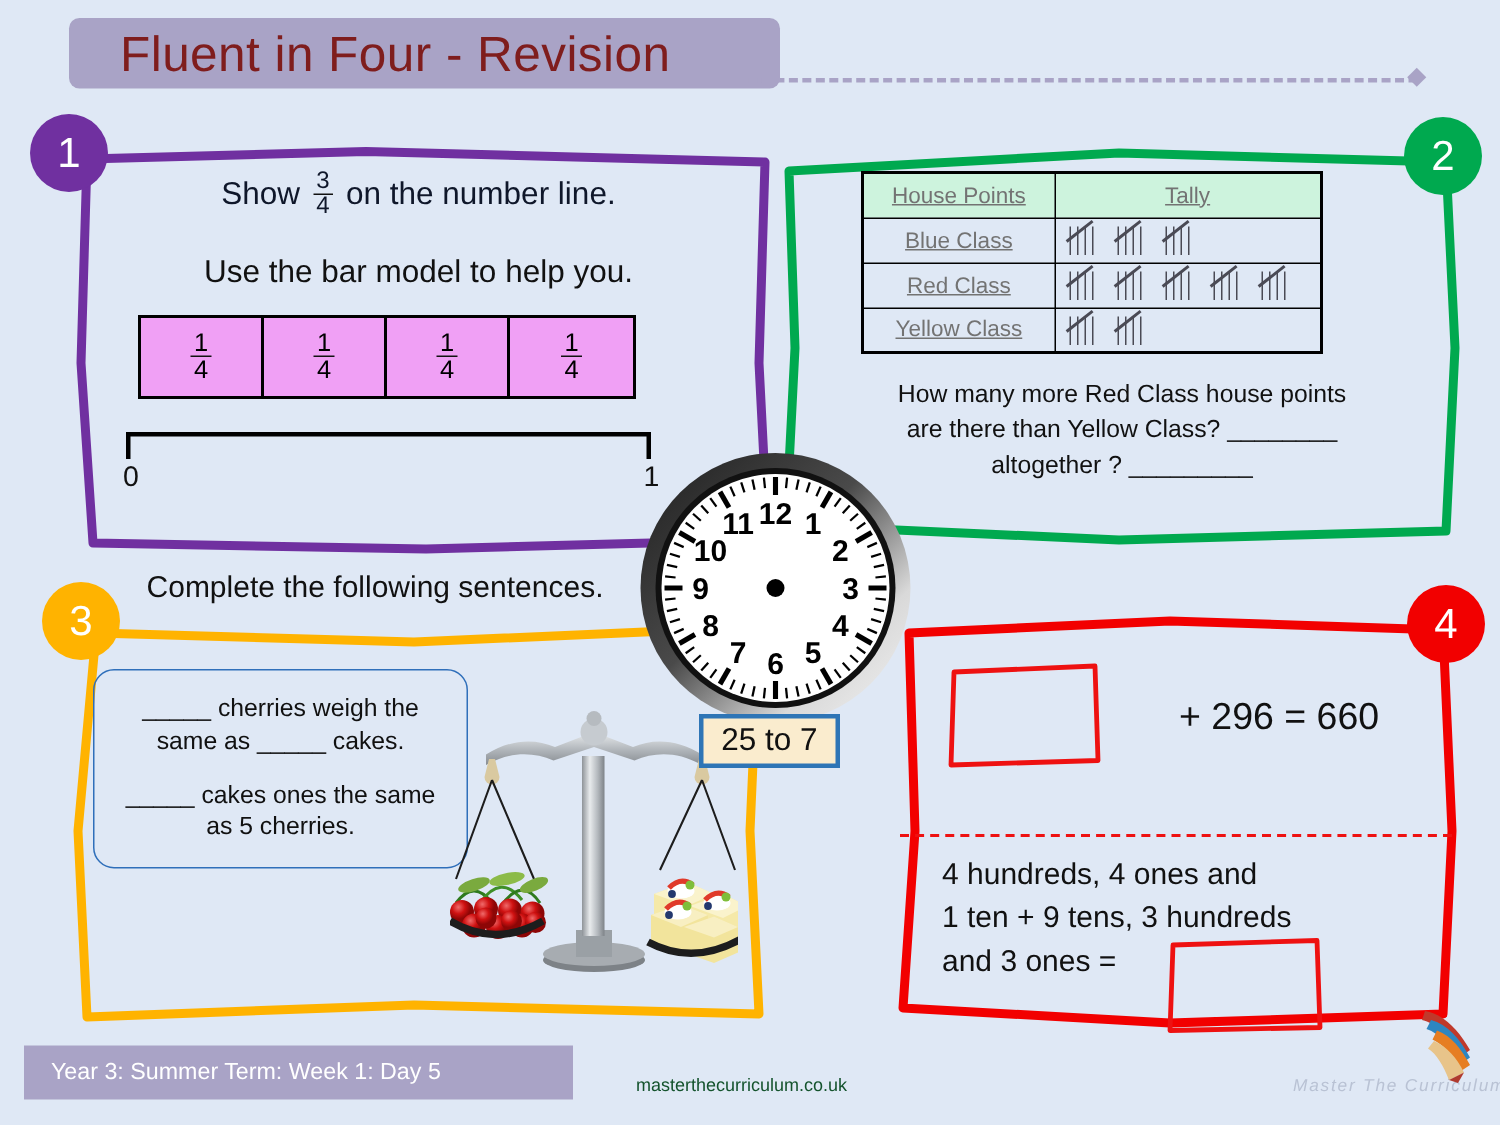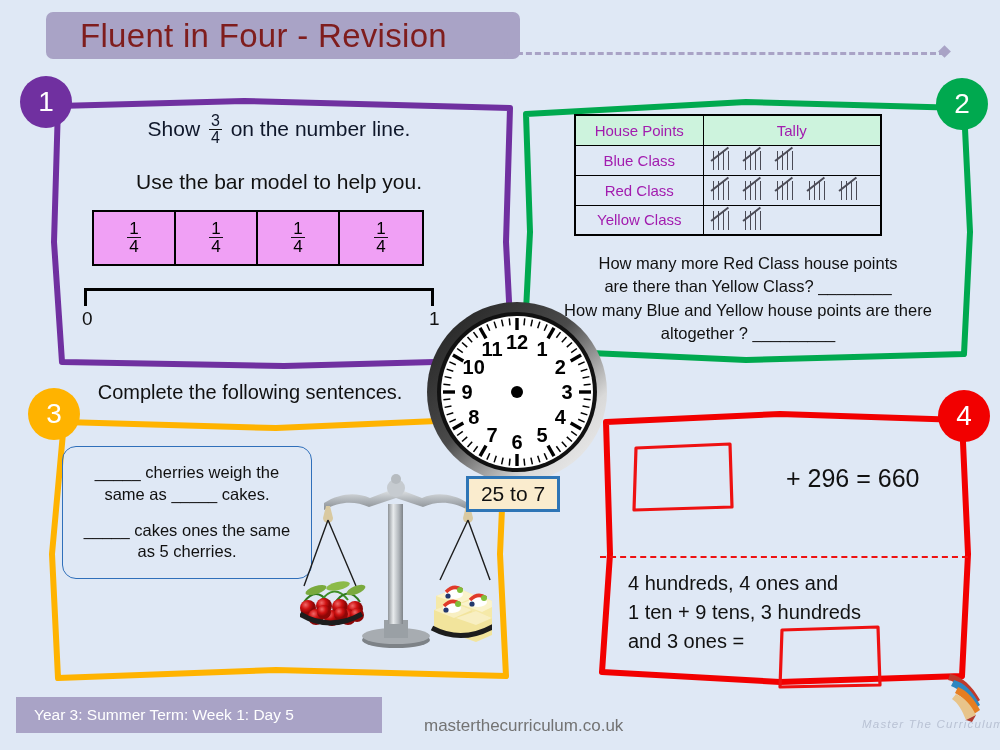--- a/index.html
+++ b/index.html
@@ -105,22 +105,23 @@
   #p2 { left: 516px; top: 92px; width: 464px; height: 272px; }
   .tally-table {
     position: absolute; left: 58px; top: 22px;
     border-collapse: collapse;
     border: 2px solid #000;
   }
   .tally-table th, .tally-table td {
     border: 1.6px solid #000;
     font-weight: 400;
     font-size: 15px;
-    color: #a21caf;
+    color: #737373;
     height: 30px;
+    text-decoration: underline;
   }
   .tally-table th { background: #cdf3dd; }
   .tally-table th.c1, .tally-table td.c1 { width: 128px; text-align: center; }
   .tally-table th.c2, .tally-table td.c2 { width: 178px; text-align: center; }
   .tally-table td.c2 { text-align: left; padding-left: 7px; }
   .tgroup { display: inline-block; position: relative; width: 32px; height: 22px; vertical-align: middle; }
   .tgroup i {
     position: absolute; top: 2px; width: 1.8px; height: 19px;
     background: #4a4a55; display: block;
   }
@@ -192,21 +193,21 @@
   
   .footer-bar {
     position: absolute; left: 16px; top: 697px;
     width: 366px; height: 36px;
     background: #a9a3c6;
     display: flex; align-items: center; padding-left: 18px;
   }
   .footer-text { color: #fff; font-size: 15.5px; white-space: nowrap; }
   .site-url {
     position: absolute; left: 424px; top: 716px;
-    font-size: 17px; color: #737373;
+    font-size: 12px; color: #14532d;
   }
   .watermark {
     position: absolute; left: 862px; top: 718px;
     font-size: 11.5px; color: #b9c2d4; font-style: italic;
     letter-spacing: 1.2px; white-space: nowrap;
   }
   #pencil { position: absolute; left: 946px; top: 672px; width: 40px; height: 52px; }
 </style>
 </head>
 <body>
@@ -301,21 +302,20 @@
           <tr>
             <td class="c1">Yellow Class</td>
             <td class="c2"><span class="tgroup"><i></i><i></i><i></i><i></i><i class="slash"></i></span><span class="tgroup"><i></i><i></i><i></i><i></i><i class="slash"></i></span></td>
           </tr>
         </tbody>
     </table>
 
     <div class="q2-text">
       <div>How many more Red Class house points</div>
       <div>are there than Yellow Class? ________</div>
-      <div>How many Blue and Yellow house points are there</div>
       <div>altogether ? _________</div>
     </div>
   </div>
 
   <div class="q3-head">Complete the following sentences.</div>
   <div class="panel" id="p3">
     <svg width="478" height="282" viewBox="0 0 478 282">
       <path d="M28,18 L240,24 L470,14 L464,150 L470,272 L240,266 L22,274 L16,150 Z" fill="none" stroke="#ffb300" stroke-width="6" stroke-linejoin="round" stroke-linecap="round"></path>
     </svg>
     <div class="badge" style="left:-8px; top:-16px; background:#ffb300;">

